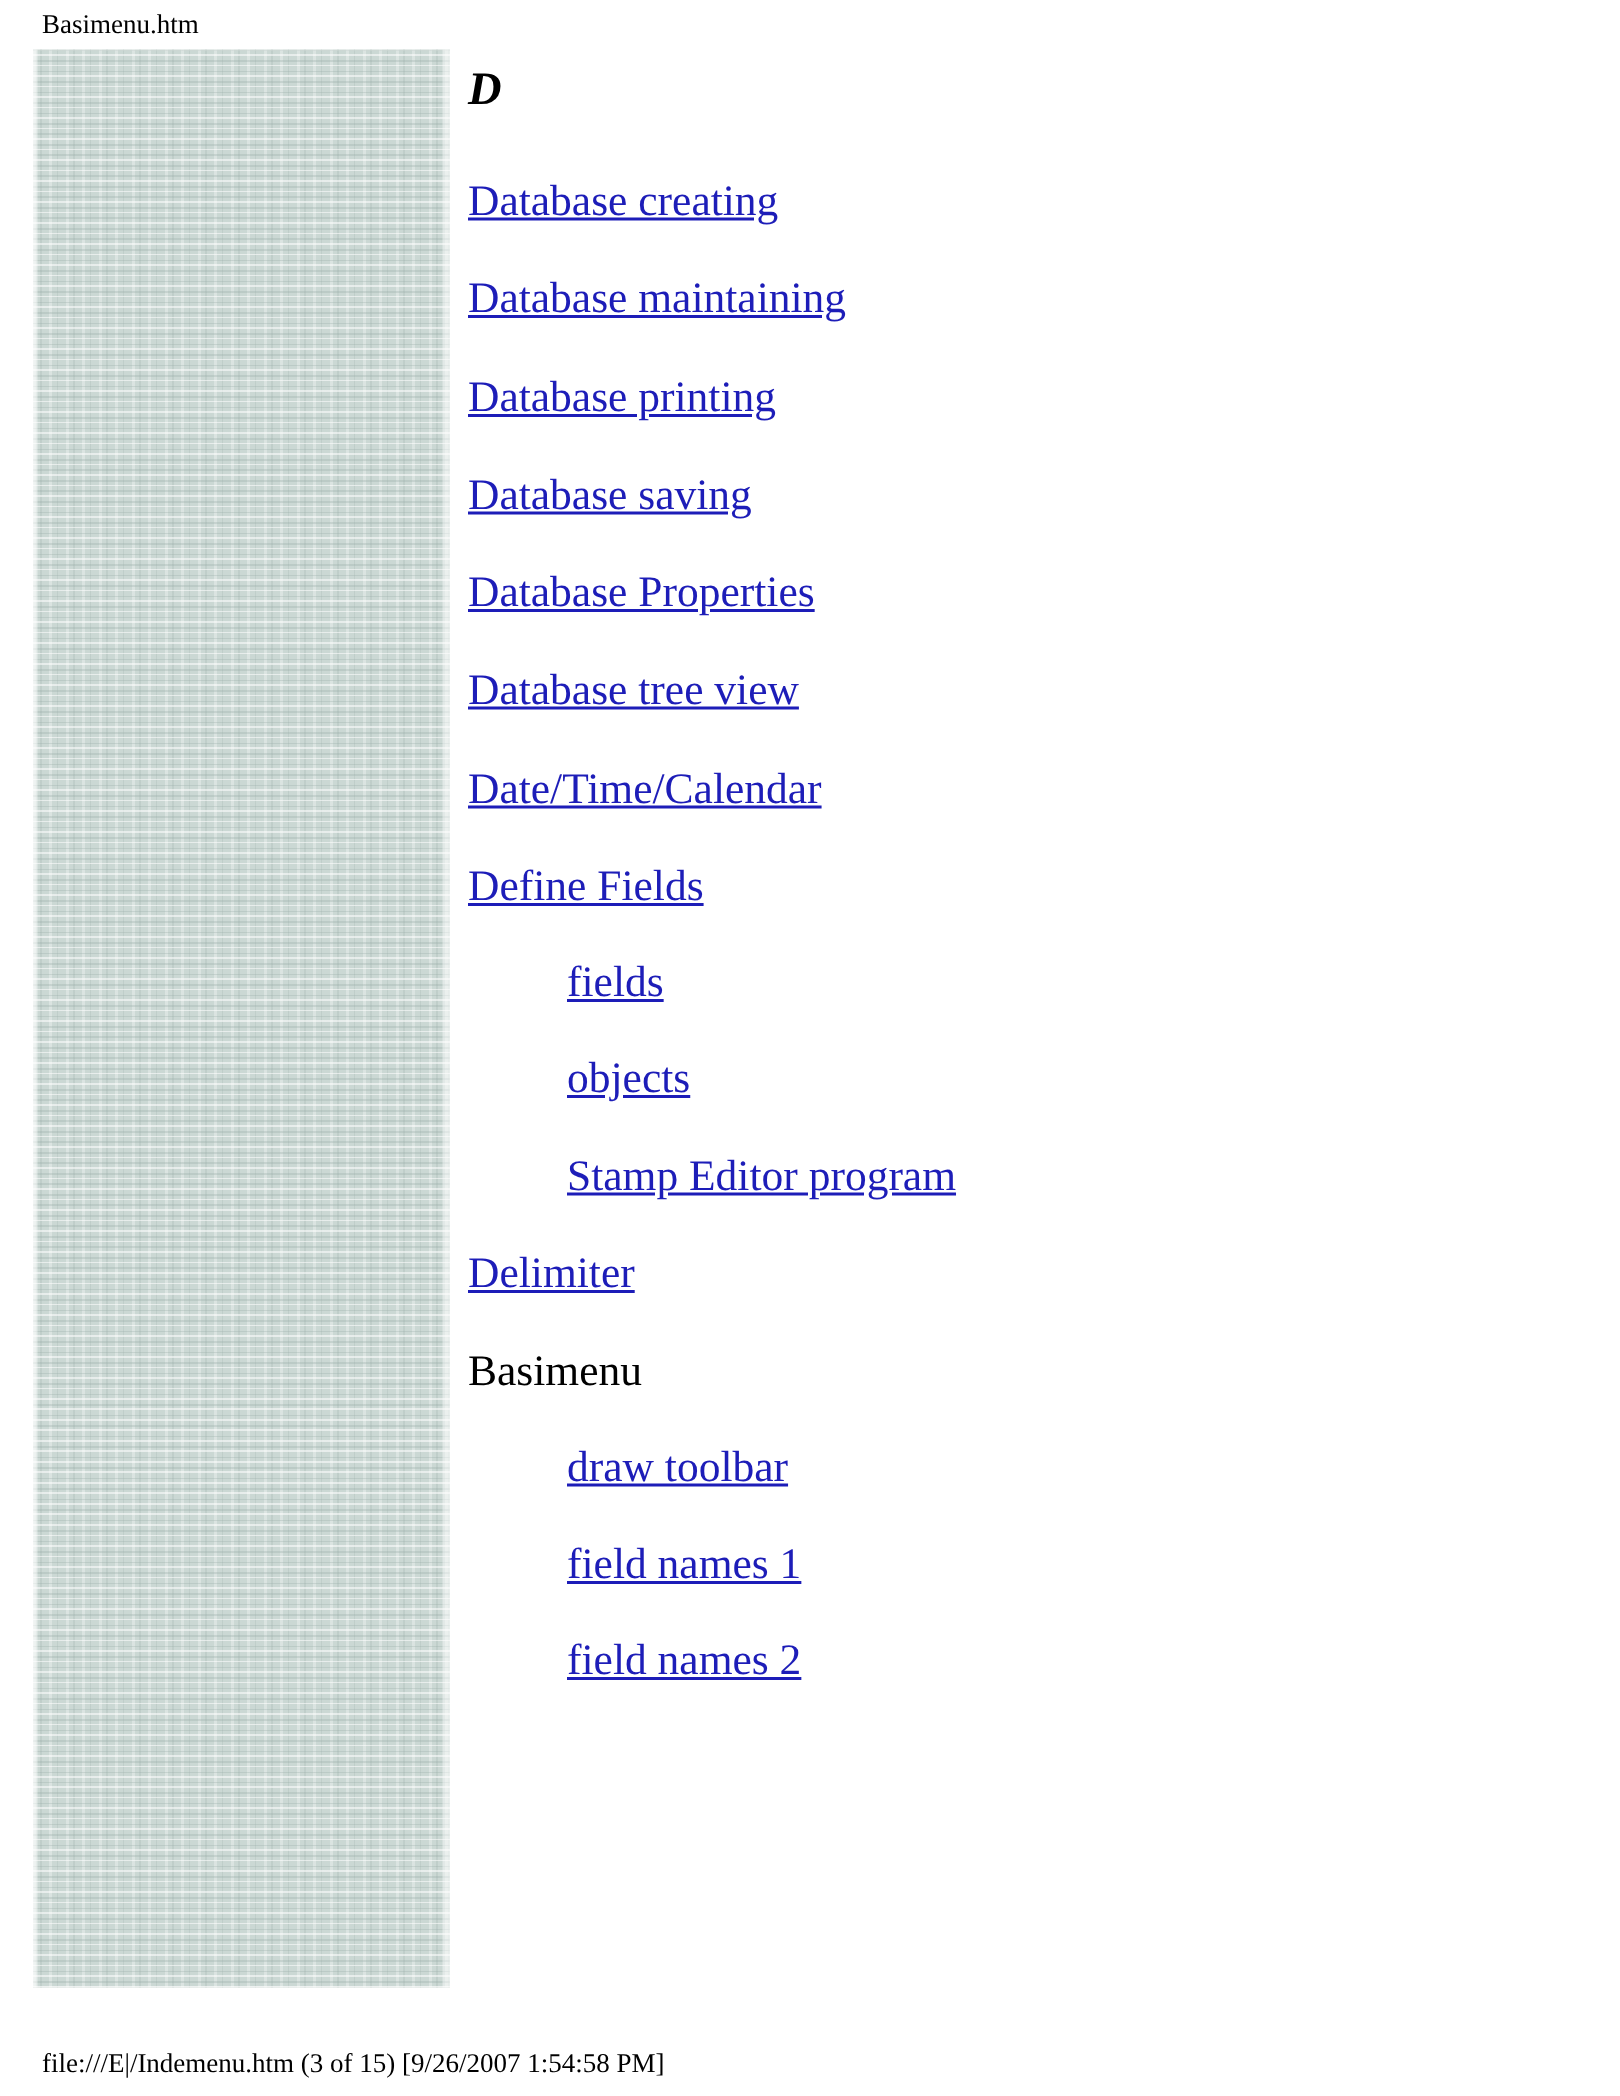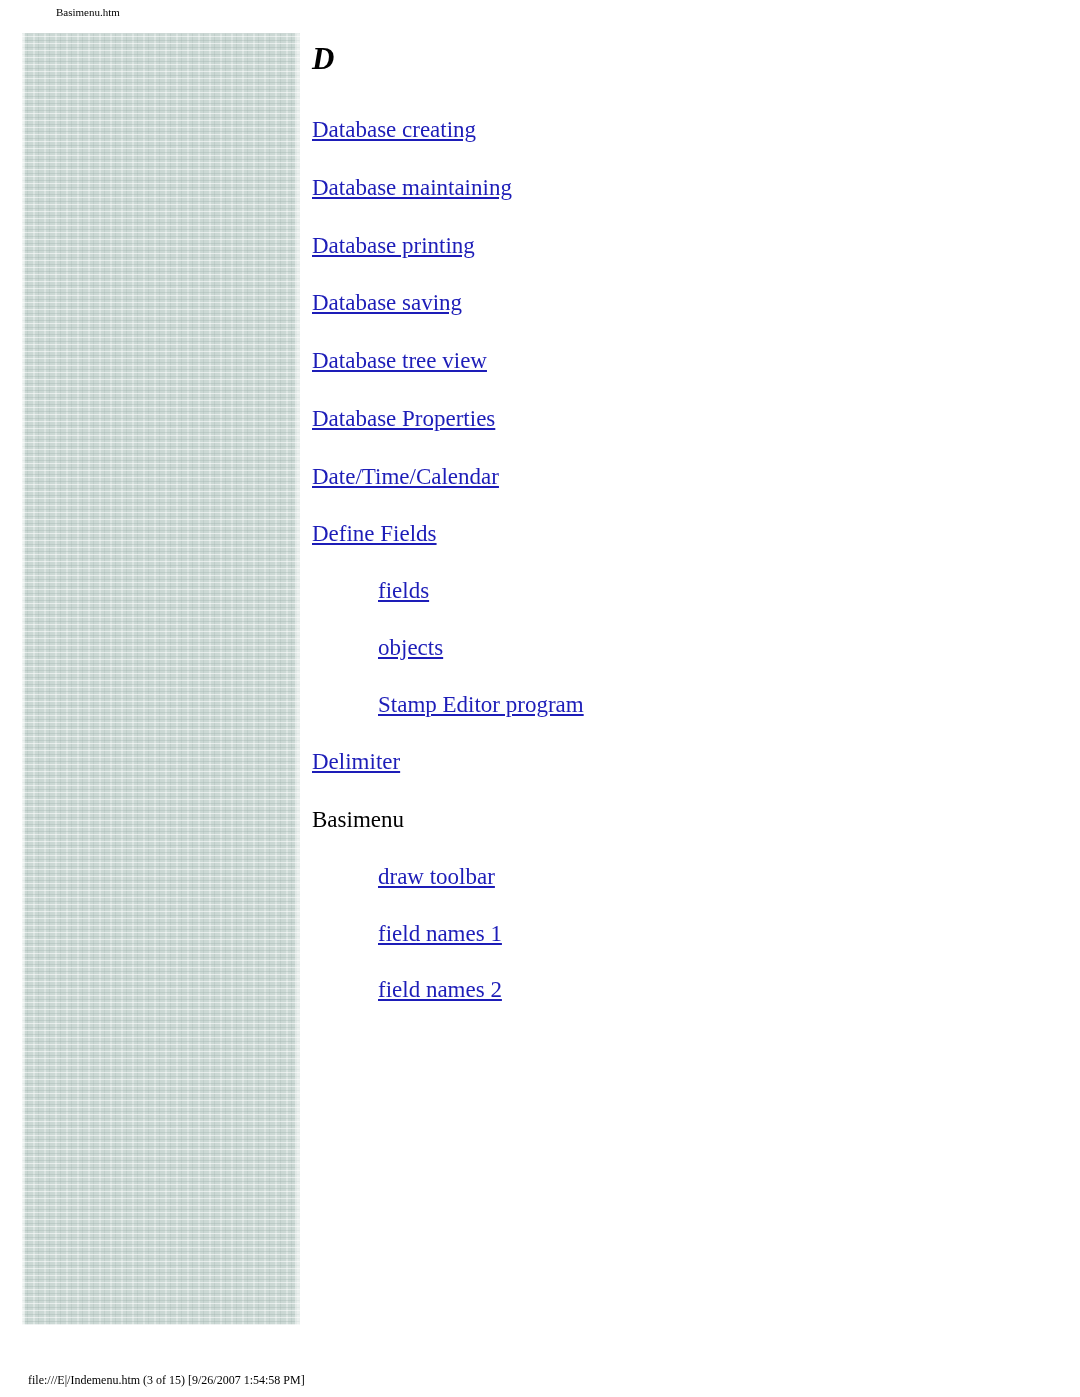--- a/index.html
+++ b/index.html
@@ -15,34 +15,33 @@
     color: #000000;
     overflow: hidden;
   }
 
   
   .page-header {
     position: absolute;
     top: 6px;
     left: 28px;
     font-family: "Liberation Serif", serif;
-    font-size: 11px;
+    font-size: 18px;
     color: #000000;
     line-height: 1.2;
     white-space: nowrap;
-    margin-left: 28px;
   }
 
   
   .page-footer {
     position: absolute;
     bottom: 10px;
     left: 28px;
     font-family: "Liberation Serif", serif;
-    font-size: 12px;
+    font-size: 18px;
     color: #000000;
     line-height: 1.2;
     white-space: nowrap;
   }
 
   
   .sidebar-strip {
     position: absolute;
     top: 33px;
     left: 22px;
@@ -105,21 +104,21 @@
     color: #000000;
   }
 
   ul.index-list {
     list-style: none;
     margin: 0;
     padding: 0;
   }
 
   .entry {
-    font-size: 23px;
+    font-size: 29px;
     line-height: 1.25;
     margin-top: 29px;
     font-family: "Liberation Serif", serif;
   }
   .entry.first {
     margin-top: 42px;
   }
   .entry a {
     color: #1d1db8;
     text-decoration: underline;
@@ -142,22 +141,22 @@
   <div class="edge-right"></div>
 </div>
 
 <div class="content">
   <div class="section-letter">D</div>
   <ul class="index-list" id="entry-list">
       <li class="entry first"><a href="#">Database creating</a></li>
       <li class="entry"><a href="#">Database maintaining</a></li>
       <li class="entry"><a href="#">Database printing</a></li>
       <li class="entry"><a href="#">Database saving</a></li>
+      <li class="entry"><a href="#">Database Properties</a></li>
       <li class="entry"><a href="#">Database tree view</a></li>
-      <li class="entry"><a href="#">Database Properties</a></li>
       <li class="entry"><a href="#">Date/Time/Calendar</a></li>
       <li class="entry"><a href="#">Define Fields</a></li>
       <li class="entry sub"><a href="#">fields</a></li>
       <li class="entry sub"><a href="#">objects</a></li>
       <li class="entry sub"><a href="#">Stamp Editor program</a></li>
       <li class="entry"><a href="#">Delimiter </a></li>
       <li class="entry plain"><span>Basimenu</span></li>
       <li class="entry sub"><a href="#">draw toolbar</a></li>
       <li class="entry sub"><a href="#">field names 1</a></li>
       <li class="entry sub"><a href="#">field names 2</a></li>

